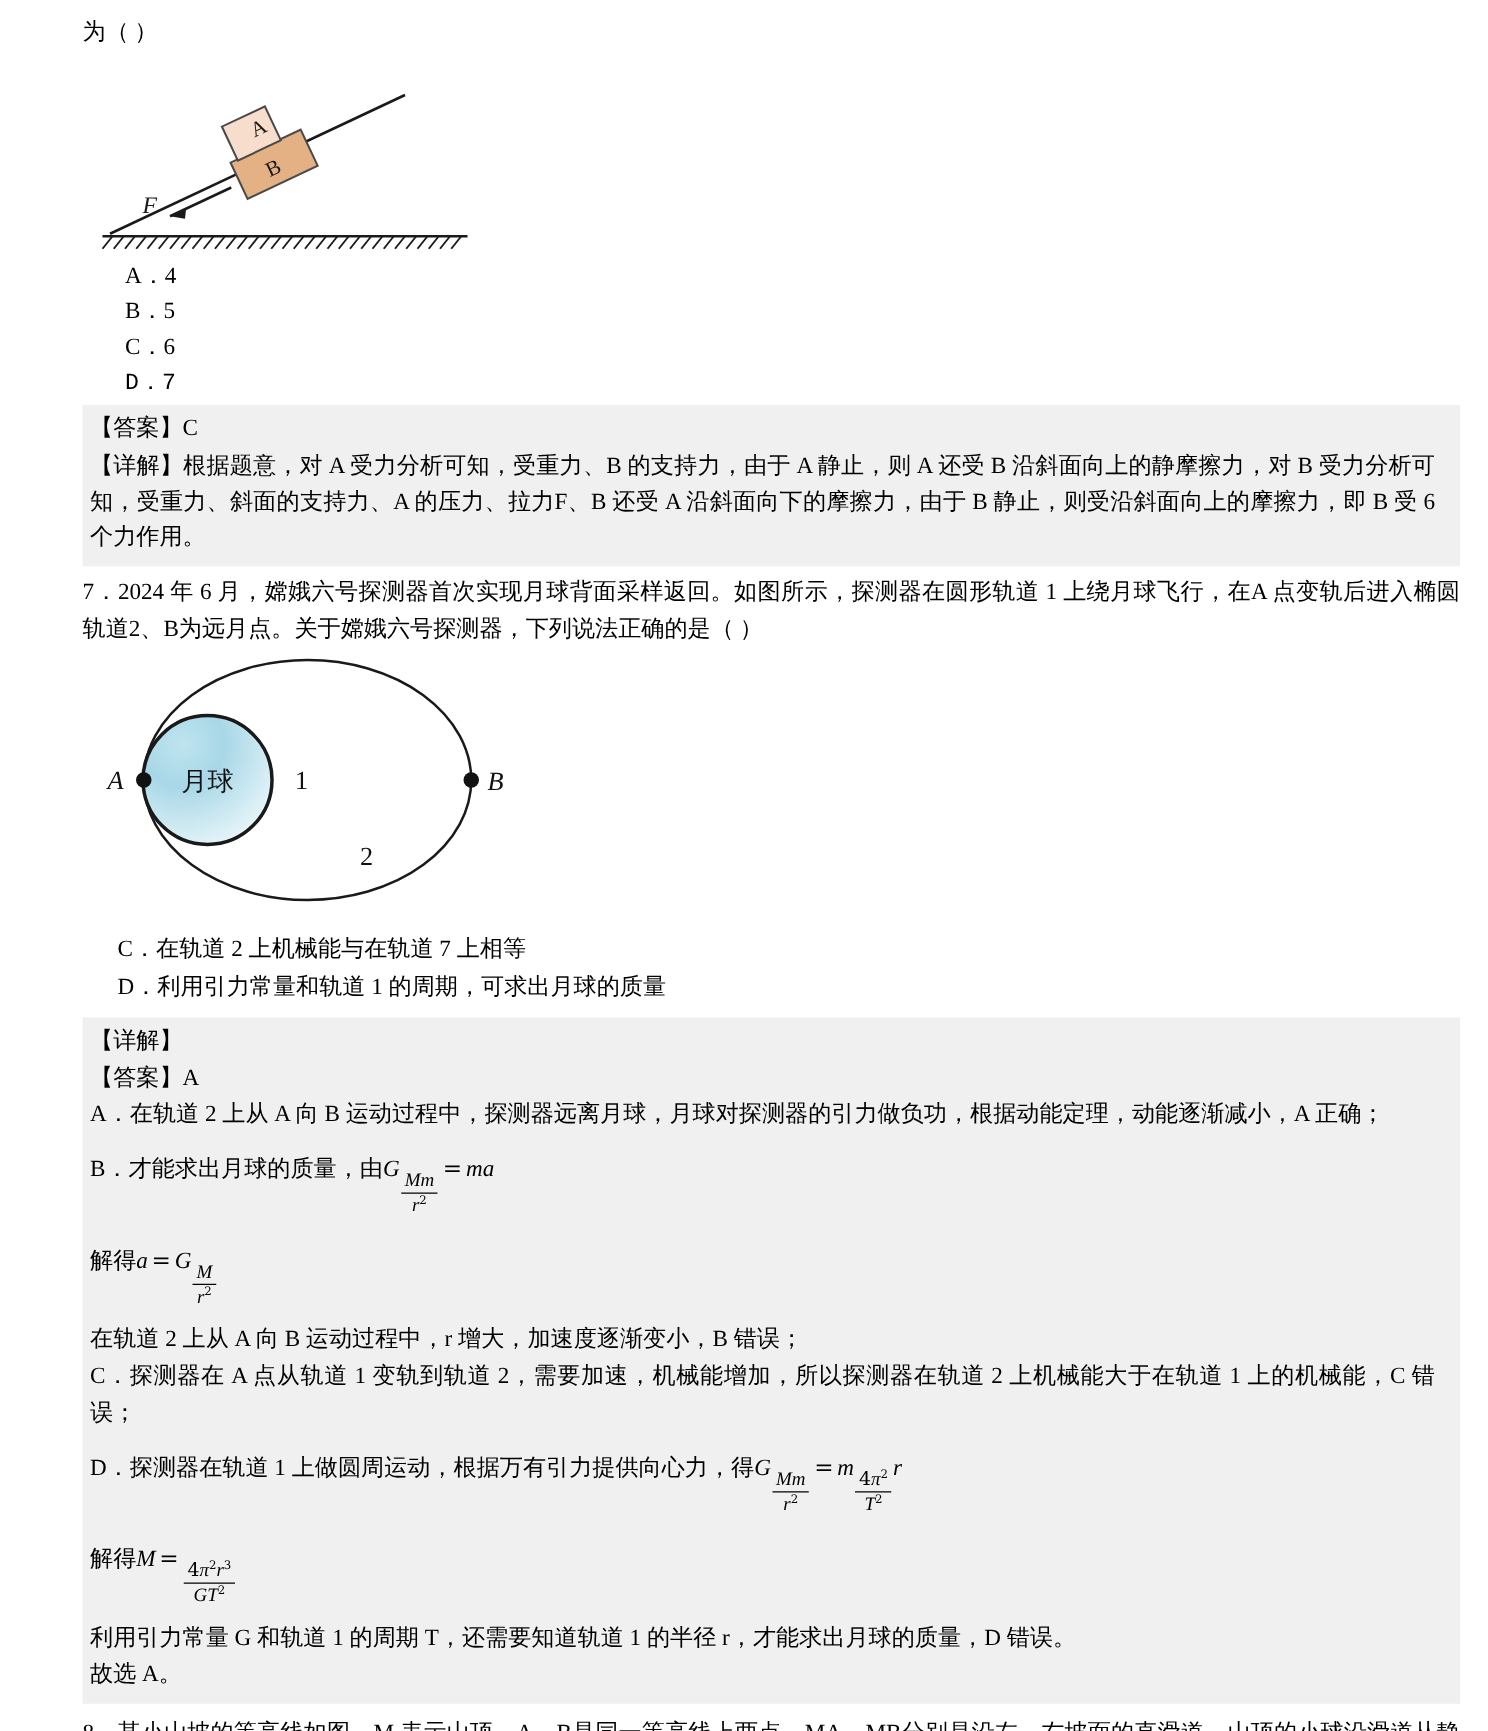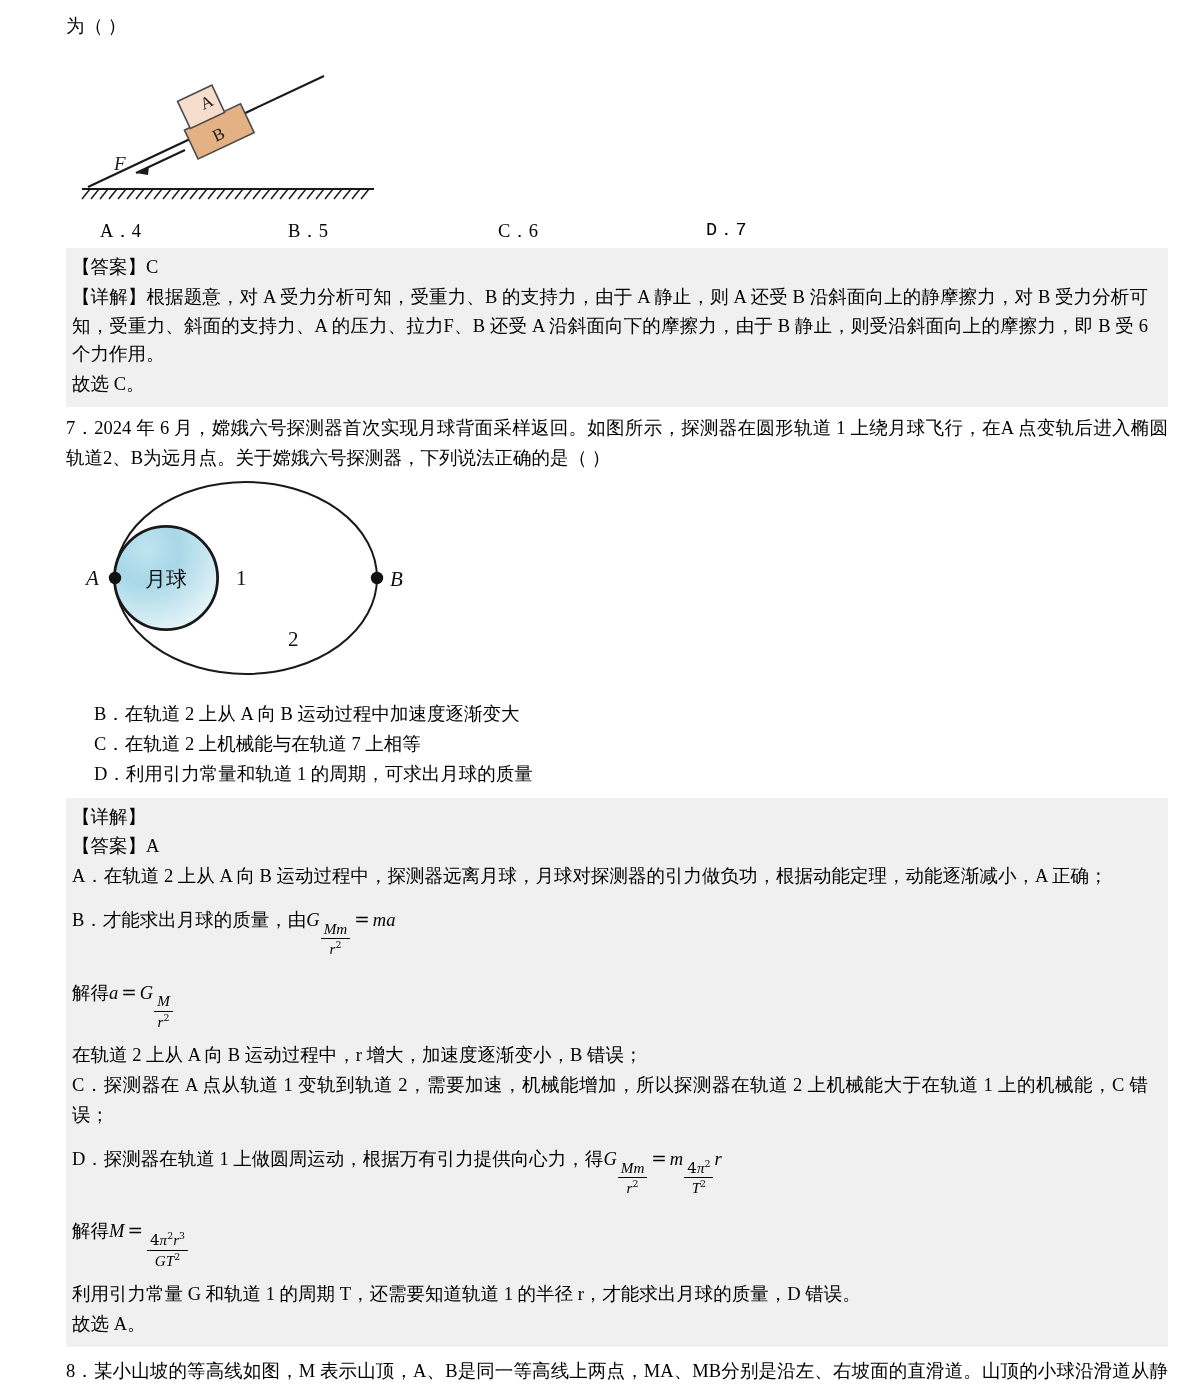--- a/index.html
+++ b/index.html
@@ -40,22 +40,23 @@
     text-justify: inter-ideograph;
     line-height: 1.62;
   }
   .opt {
     margin: 0;
     padding-left: 28px;
     line-height: 1.62;
   }
   .choices-row {
     display: flex;
-    margin: 14px 0 3px 0;
+    margin: 4px 0 3px 0;
     padding-left: 34px;
+    flex-direction: column;
   }
   .choices-row > span { display: inline-block; }
   .ch0 { width: 188px; }
   .ch1 { width: 210px; }
   .ch2 { width: 208px; }
   .ch3 { width: 120px; font-family: Liberation Mono, monospace; }
 
   
   .answer-panel {
     background: #f0f0f0;
@@ -167,21 +168,20 @@
     <div class="choices-row">
       <span class="ch0">A．4</span>
       <span class="ch1">B．5</span>
       <span class="ch2">C．6</span>
       <span class="ch3">D．7</span>
     </div>
 
     <div class="answer-panel">
       <div class="para"><span>【答案】</span><span>C</span></div>
       <div class="para">【详解】根据题意，对 A 受力分析可知，受重力、B 的支持力，由于 A 静止，则 A 还受 B 沿斜面向上的静摩擦力，对 B 受力分析可知，受重力、斜面的支持力、A 的压力、拉力F、B 还受 A 沿斜面向下的摩擦力，由于 B 静止，则受沿斜面向上的摩擦力，即 B 受 6 个力作用。</div>
-      <div class="para">故选 C。</div>
     </div>
 
     <div class="qtext" style="margin-top:7px;">7．2024 年 6 月，嫦娥六号探测器首次实现月球背面采样返回。如图所示，探测器在圆形轨道 1 上绕月球飞行，在A 点变轨后进入椭圆轨道2、B为远月点。关于嫦娥六号探测器，下列说法正确的是（     ）</div>
 
     <div class="fig-orbit">
       <svg width="620" height="220" viewBox="0 0 620 220">
         <defs>
           <radialGradient id="moonGrad" cx="0.3" cy="0.22" r="0.95">
             <stop offset="0%" stop-color="#bfe4ef"></stop>
             <stop offset="35%" stop-color="#a8d7e7"></stop>
@@ -200,21 +200,20 @@
         <circle cx="311" cy="100" r="6.2" fill="#111"></circle>
 
         <text x="20" y="107" font-family="Liberation Serif, serif" font-style="italic" font-size="21" fill="#111">A</text>
         <text x="324" y="108" font-family="Liberation Serif, serif" font-style="italic" font-size="21" fill="#111">B</text>
         <text x="100" y="108" font-family="DejaVu Sans, sans-serif" font-size="21" text-anchor="middle" fill="#111">月球</text>
         <text x="170" y="107" font-family="Liberation Serif, serif" font-size="21" fill="#111">1</text>
         <text x="222" y="168" font-family="Liberation Serif, serif" font-size="21" fill="#111">2</text>
       </svg>
     </div>
 
-    <div class="opt">B．在轨道 2 上从 A 向 B 运动过程中加速度逐渐变大</div>
     <div class="opt">C．在轨道 2 上机械能与在轨道 7 上相等</div>
     <div class="opt">D．利用引力常量和轨道 1 的周期，可求出月球的质量</div>
 
     <div class="answer-panel" style="margin-top:8px;">
 
       <div class="para">【详解】</div>
 
       <div class="para"><span>【答案】</span><span>A</span></div>
 
       <div class="qtext">A．在轨道 2 上从 A 向 B 运动过程中，探测器远离月球，月球对探测器的引力做负功，根据动能定理，动能逐渐减小，A 正确；</div>

